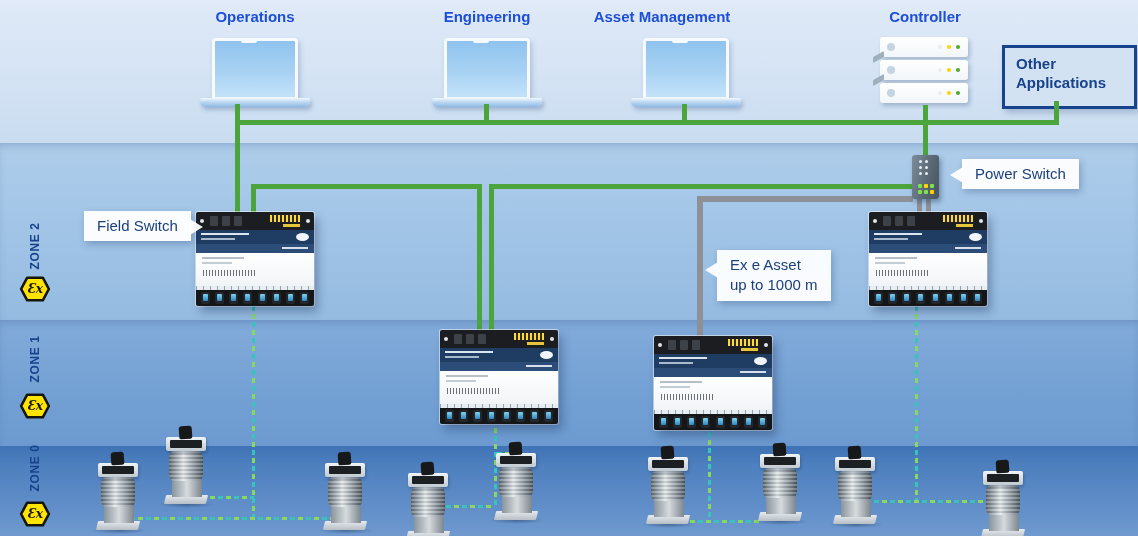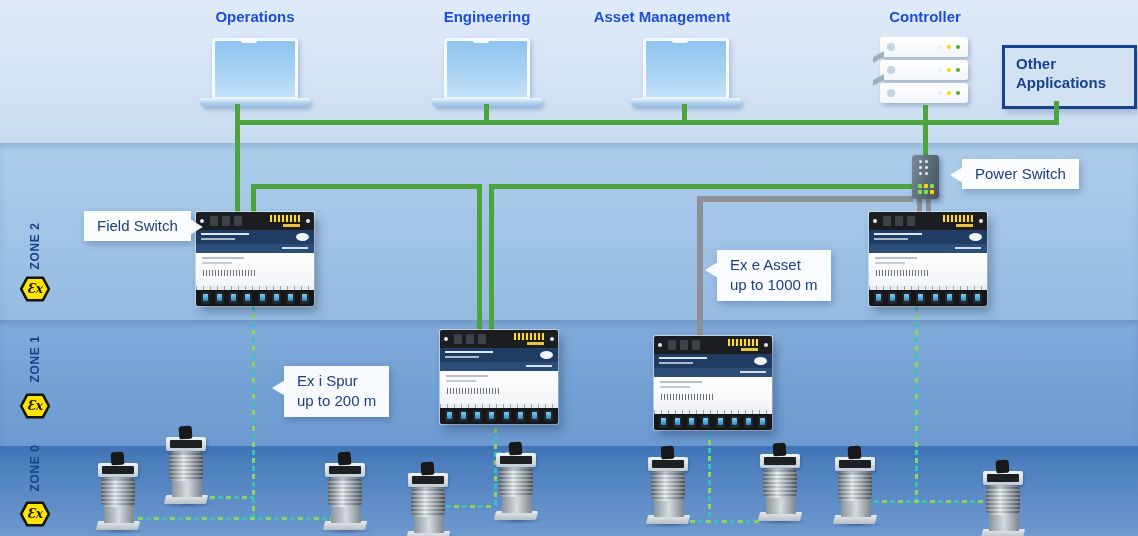--- a/index.html
+++ b/index.html
@@ -507,19 +507,14 @@
     <span>Field Switch</span>
     <span class="tail tail-right" style="top:8px;"></span>
   </div>
 
   <div class="callout" style="left:717px;top:250px;">
     <div><span>Ex e Asset</span></div>
     <div><span>up to </span><span class="bold">1000 m</span></div>
     <span class="tail tail-left" style="top:12px;"></span>
   </div>
 
-  <div class="callout" style="left:284px;top:366px;">
-    <div><span>Ex i Spur</span></div>
-    <div class="bold"><span>up to 200 m</span></div>
-    <span class="tail tail-left" style="top:14px;"></span>
-  </div>
 
 </div>
 
 </body></html>

